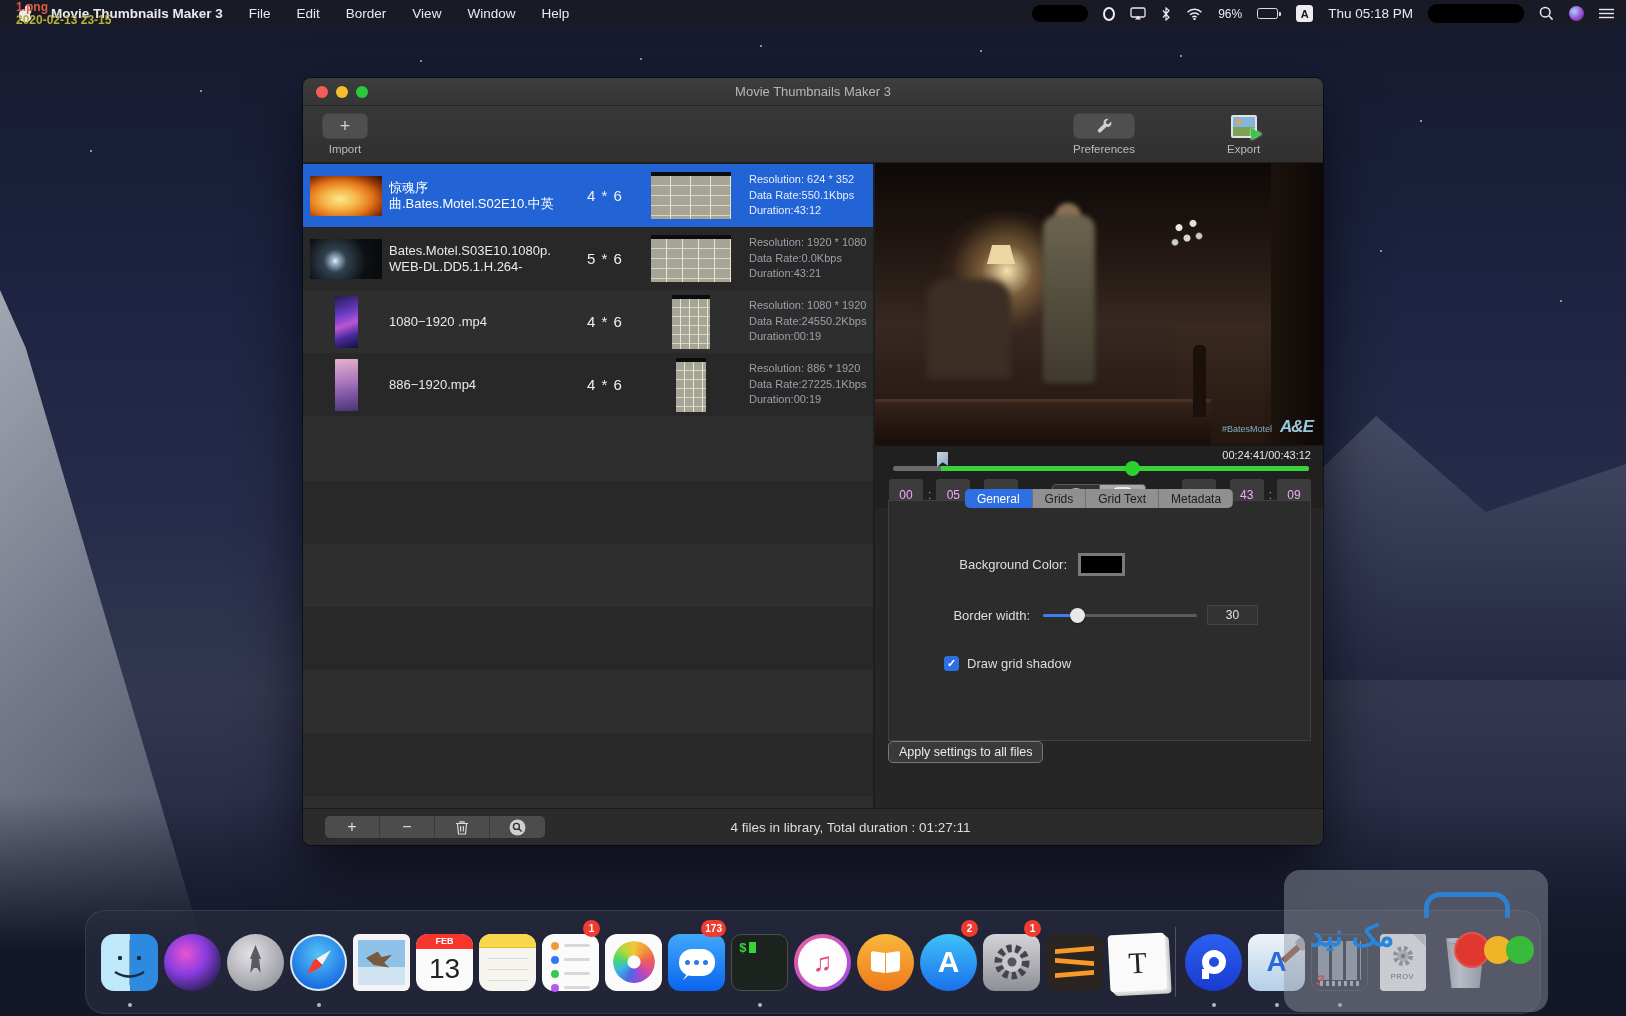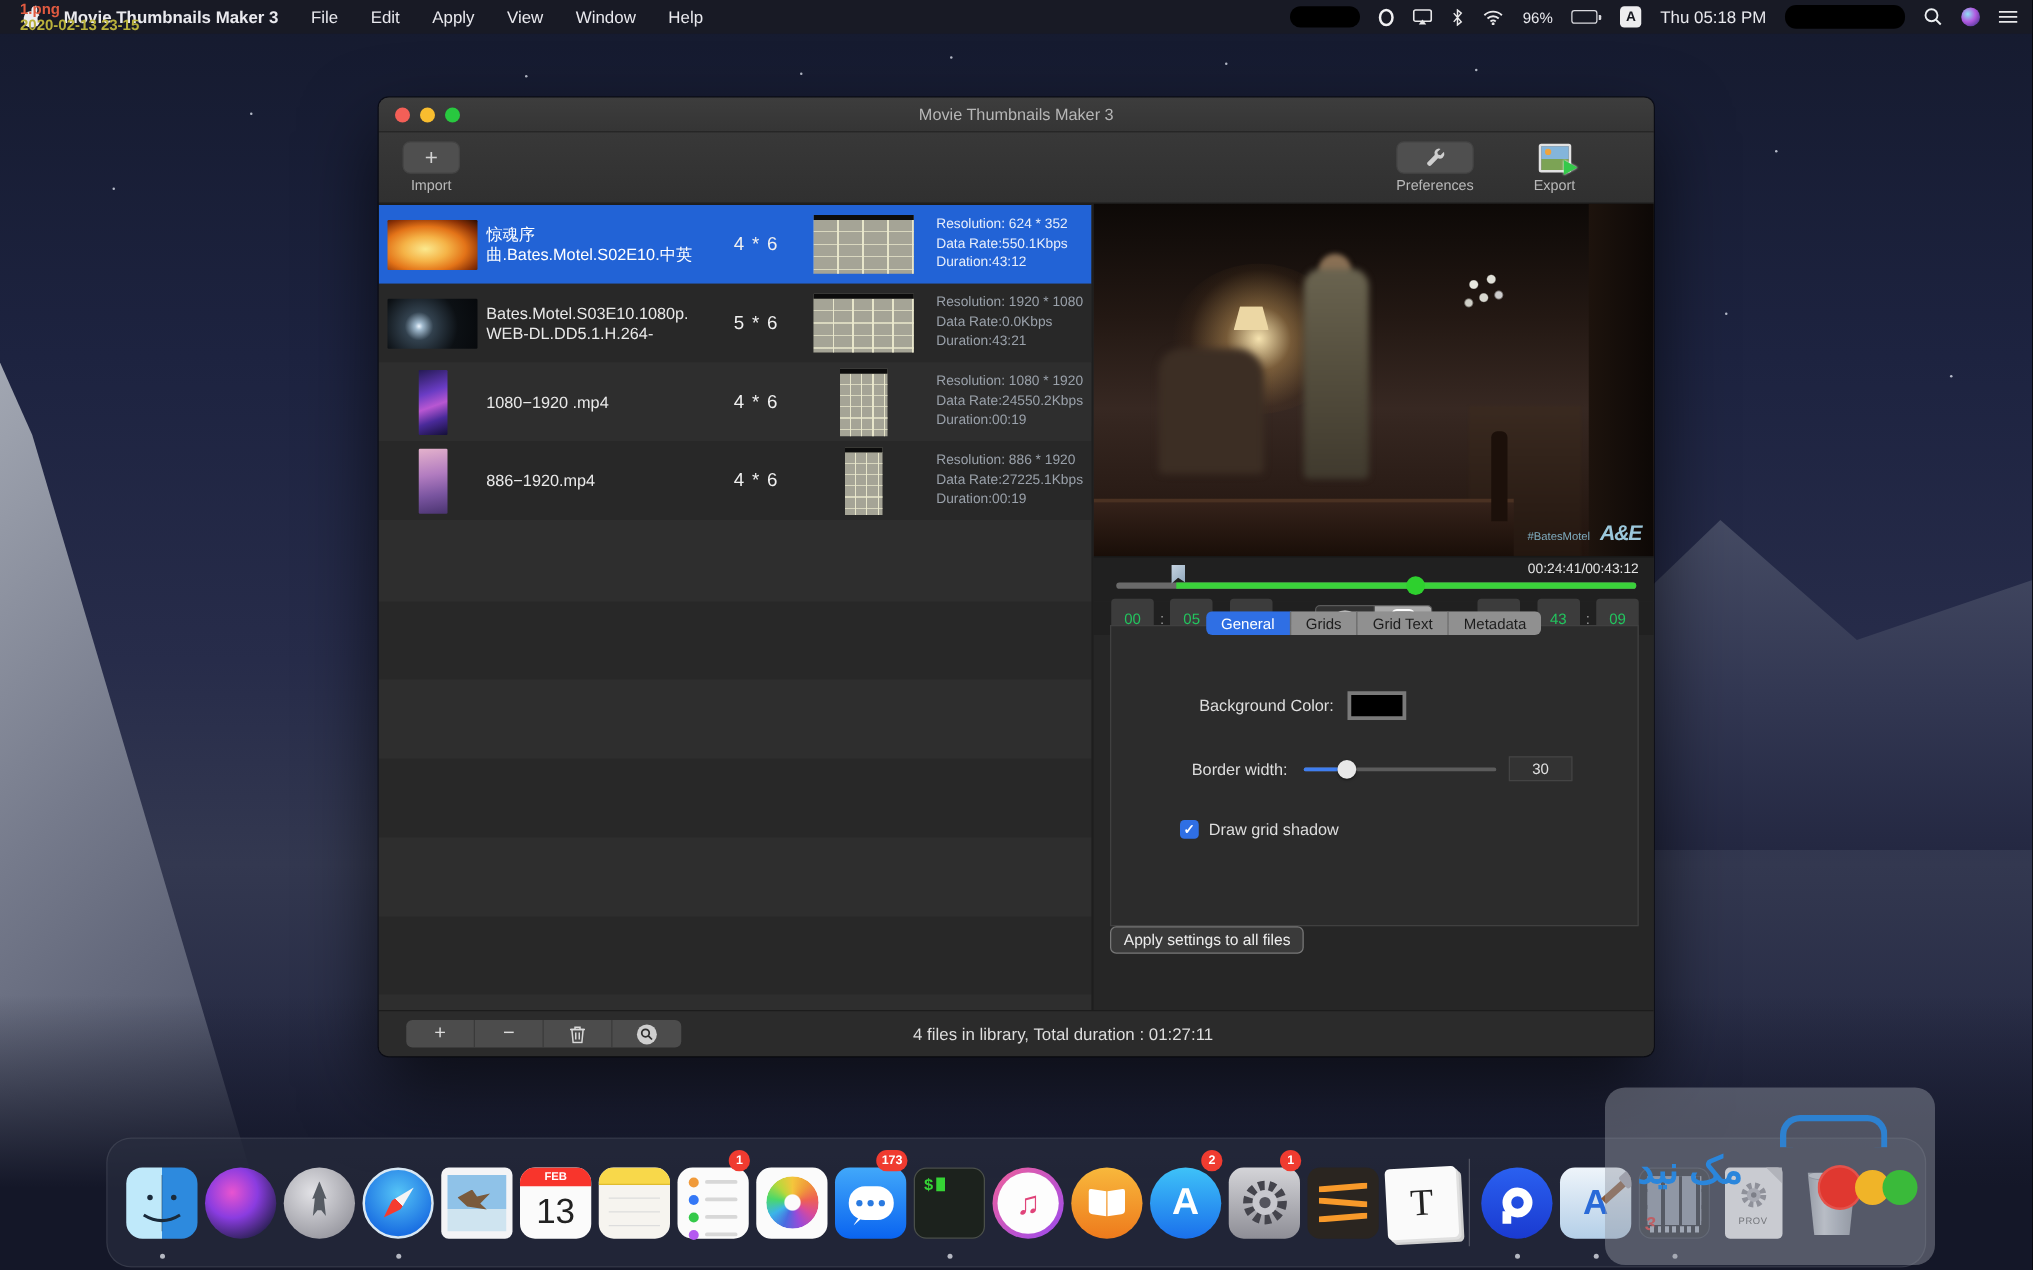--- a/index.html
+++ b/index.html
@@ -136,21 +136,21 @@
   .tl-code { position:absolute; right:12px; top:3px; font-size:11px; color:#e4e4e4; }
   .tl-track { position:absolute; left:18px; right:14px; top:20px; height:5px; border-radius:2.5px; background:#6a6a6a; }
   .tl-green { position:absolute; left:48px; right:0; top:0; height:5px; border-radius:0 2.5px 2.5px 0; background:#3ad13a; }
   .tl-knob { position:absolute; left:232px; top:-5px; width:15px; height:15px; border-radius:50%; background:#2ed02e; }
   .tl-flag { position:absolute; left:44px; top:-14px; width:11px; height:15px;
     background:linear-gradient(135deg,#c6d4e2,#8fa6ba); clip-path:polygon(0 0,100% 0,100% 92%,50% 68%,0 100%); }
   .time-row { height:27px; background:#202020; display:flex; align-items:center; position:relative; }
   .tgroup { display:flex; align-items:center; gap:5px; }
   .tgroup.left { position:absolute; left:14px; }
   .tgroup.right { position:absolute; right:12px; }
-  .tfield { width:34px; height:32px; background:#3c3c3c; border-radius:3px; color:#22c55e; font-size:12px;
+  .tfield { width:34px; height:32px; background:#3c3c3c; border-radius:3px; color:#f0abfc; font-size:12px;
     display:flex; align-items:center; justify-content:center; }
   .tcolon { color:#9a9a9a; font-size:12px; }
   .pbuttons { position:absolute; left:50%; transform:translateX(-50%); display:flex; }
   .btn-eye { width:48px; height:22px; background:#323232; border:1px solid #5a5a5a; border-radius:4px 0 0 4px;
     display:flex; align-items:center; justify-content:center; }
   .btn-play { width:46px; height:22px; background:#a9a9a9; border:1px solid #5a5a5a; border-left:none;
     border-radius:0 4px 4px 0; display:flex; align-items:center; justify-content:center; }
 
   
   .tabs { position:absolute; top:326px; left:50%; transform:translateX(-50%); display:flex; border-radius:5px;
@@ -318,21 +318,21 @@
   <div class="menubar">
     <div class="mb-left">
       <div class="apple">
         <span class="leaf"></span>
           <span class="body"></span>
           <span class="bite"></span>
       </div>
       <span class="mb-app">Movie Thumbnails Maker 3</span>
       <span class="mb-menu">File</span>
       <span class="mb-menu">Edit</span>
-      <span class="mb-menu">Apply</span>
+      <span class="mb-menu">Border</span>
       <span class="mb-menu">View</span>
       <span class="mb-menu">Window</span>
       <span class="mb-menu">Help</span>
     </div>
     <div class="mb-right">
       <span class="blob b1"></span>
       <span class="mb-circ"></span>
       <svg width="16" height="13">
           <rect x="1" y="1" width="14" height="9" rx="1.5" fill="none" stroke="#e8e8ea" stroke-width="1.3"></rect>
           <path d="M5 12.5 L8 8.5 L11 12.5 z" fill="#e8e8ea"></path>
@@ -383,21 +383,21 @@
       <span class="win-title">Movie Thumbnails Maker 3</span>
     </div>
 
     <div class="toolbar">
       <div class="tb-group" style="left:19px;">
         <div class="tb-btn">
             <span>+</span>
           </div>
         <div class="tb-label">Import</div>
       </div>
-      <div class="tb-group" style="left:814px;">
+      <div class="tb-group" style="left:770px;">
         <div class="tb-btn wide">
           <svg width="17" height="17" viewBox="0 0 20 20">
               <path d="M17.6 4.3 l-3 3 -2.4-.6 -.6-2.4 3-3 a4.4 4.4 0 0 0 -5.5 5.8 L2.9 13.3 a2.2 2.2 0 1 0 3.1 3.1 L12.2 10.2 a4.4 4.4 0 0 0 5.8-5.5 z" fill="#cfcfcf"></path>
             </svg>
         </div>
         <div class="tb-label">Preferences</div>
       </div>
       <div class="tb-group" style="left:924px;">
         <div style="height:26px;display:flex;align-items:center;">
           <div class="exp-icon">

